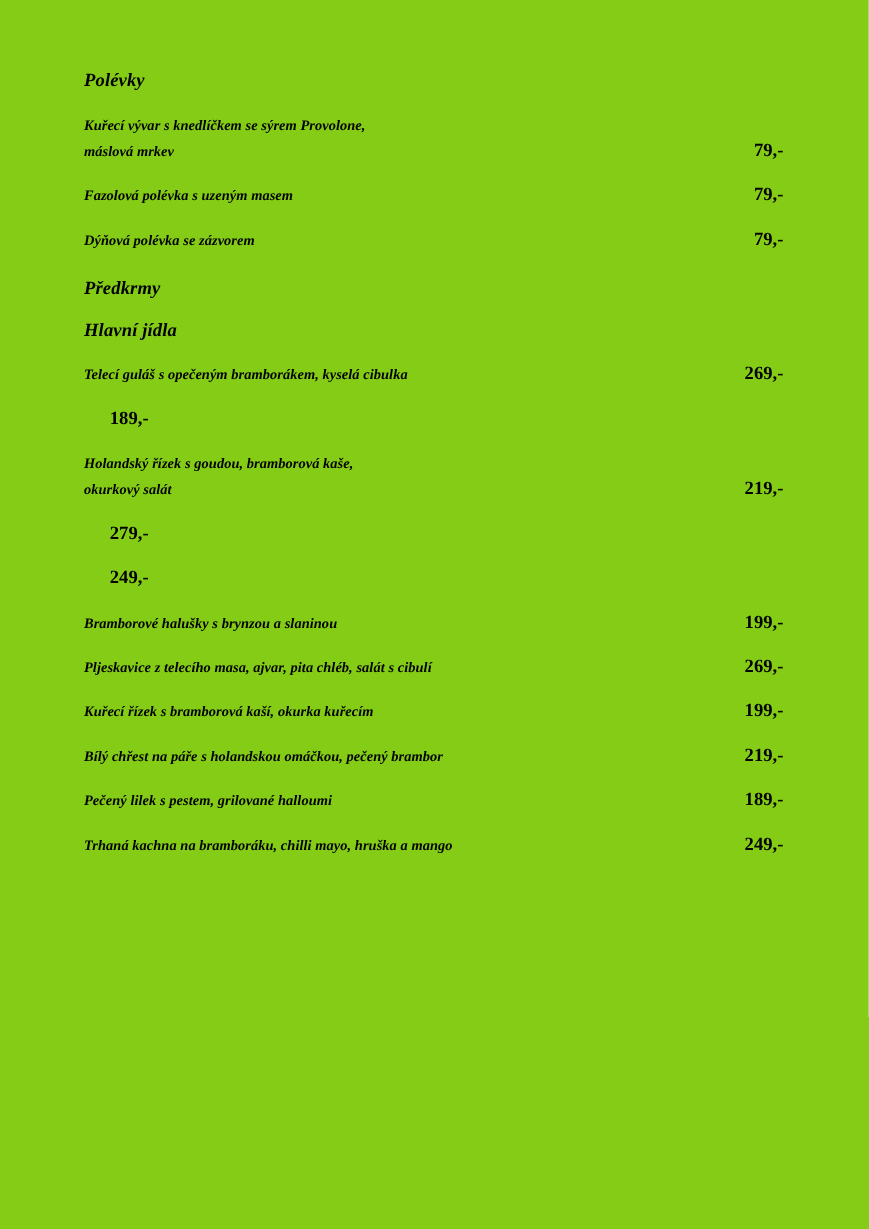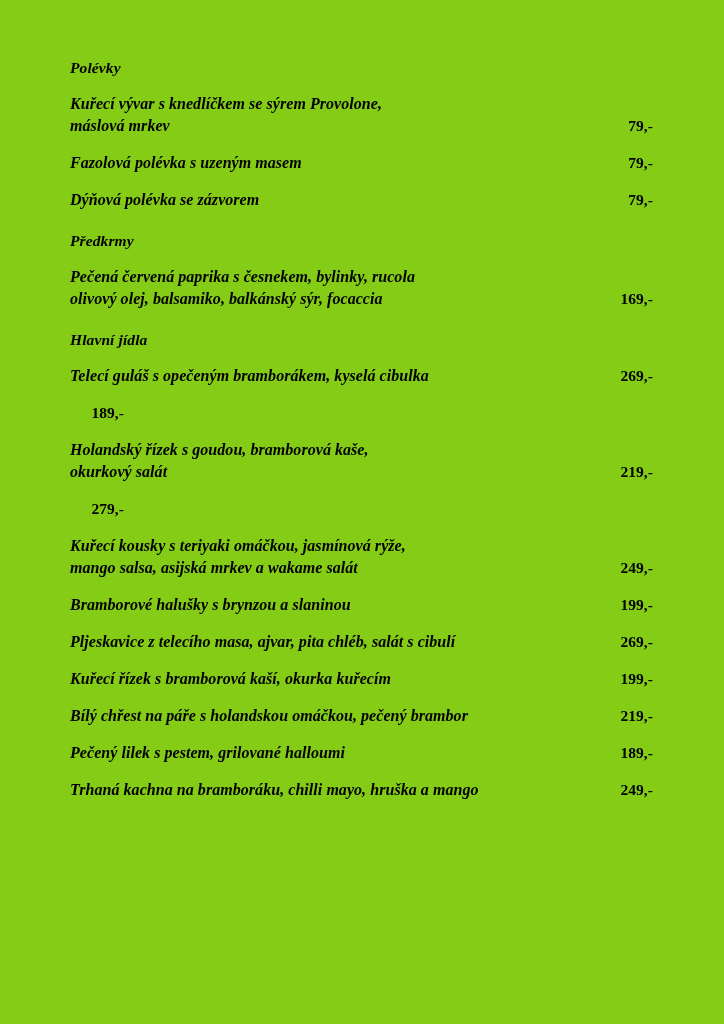--- a/index.html
+++ b/index.html
@@ -50,21 +50,21 @@
     display: flex;
     align-items: flex-end;
     justify-content: space-between;
     margin: 0;
     padding: 0;
   }
 
   .item-name {
     font-weight: bold;
     font-style: italic;
-    font-size: 16px;
+    font-size: 12px;
     line-height: 22px;
     letter-spacing: 0.05px;
     white-space: pre-line;
     flex: 0 1 auto;
     padding-right: 14px;
   }
 
   .item-price {
     font-weight: bold;
     font-size: 15.5px;
@@ -101,49 +101,40 @@
             <span class="item-price">79,-</span>
           </li>
           <li class="item">
             <span class="item-name">Dýňová polévka se zázvorem</span>
             <span class="item-price">79,-</span>
           </li>
         </ul>
       </div>
       <div class="section">
         <div class="section-title">Předkrmy</div>
-        <ul class="items">
-          <li class="item">
-            <span class="item-name">Pečená červená paprika s česnekem, bylinky, rucola
-olivový olej, balsamiko, balkánský sýr, focaccia</span>
-            <span class="item-price">169,-</span>
-          </li>
-        </ul>
       </div>
       <div class="section">
         <div class="section-title">Hlavní jídla</div>
         <ul class="items">
           <li class="item">
             <span class="item-name">Telecí guláš s opečeným bramborákem, kyselá cibulka</span>
             <span class="item-price">269,-</span>
           </li>
           <li class="item">
             <span class="item-price">189,-</span>
           </li>
           <li class="item">
             <span class="item-name">Holandský řízek s goudou, bramborová kaše,
 okurkový salát</span>
             <span class="item-price">219,-</span>
           </li>
           <li class="item">
             <span class="item-price">279,-</span>
           </li>
           <li class="item">
-            <span class="item-name">Kuřecí kousky s teriyaki omáčkou, jasmínová rýže,
-mango salsa, asijská mrkev a wakame salát</span>
             <span class="item-price">249,-</span>
           </li>
           <li class="item">
             <span class="item-name">Bramborové halušky s brynzou a slaninou</span>
             <span class="item-price">199,-</span>
           </li>
           <li class="item">
             <span class="item-name">Pljeskavice z telecího masa, ajvar, pita chléb, salát s cibulí</span>
             <span class="item-price">269,-</span>
           </li>

